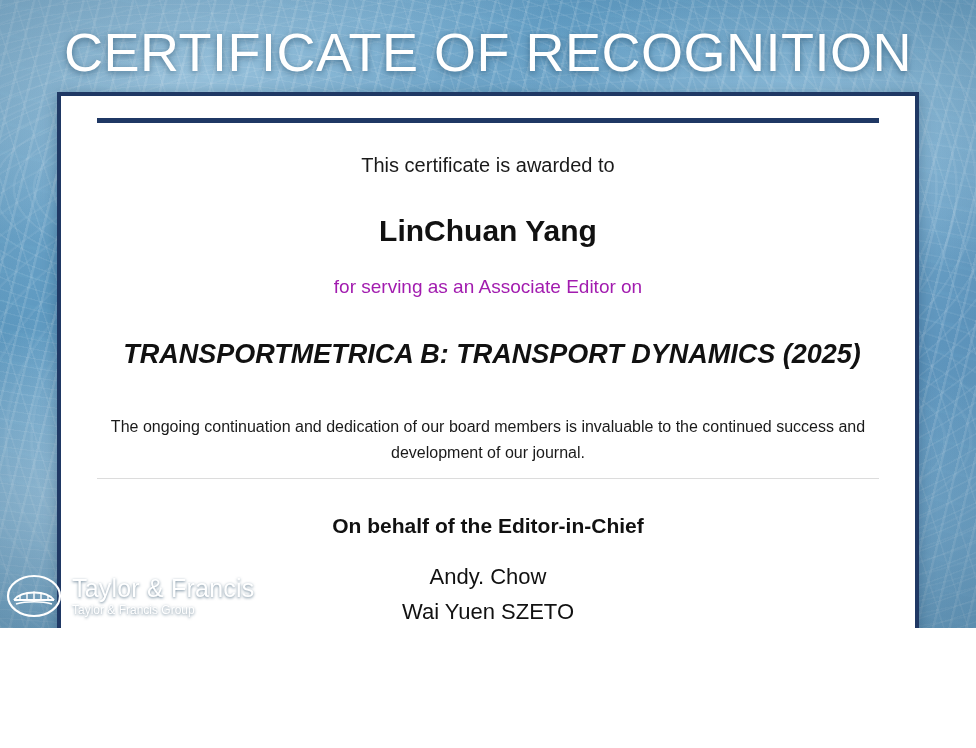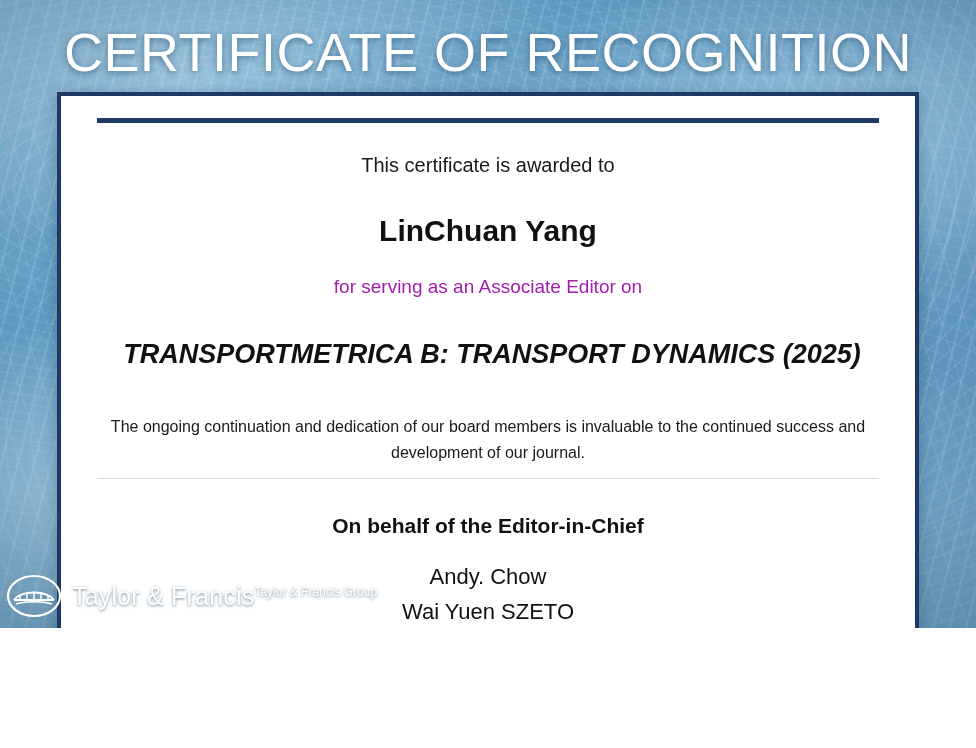--- a/index.html
+++ b/index.html
@@ -186,21 +186,21 @@
     height: 56px;
   }
   .logo-mark {
     width: 56px;
     height: 44px;
     flex: none;
     margin-right: 10px;
   }
   .logo-text {
     display: flex;
-    flex-direction: row;
+    flex-direction: column;
     justify-content: center;
     color: #ffffff;
     text-shadow: 0 1px 3px rgba(15,55,85,0.6);
     line-height: 1.05;
   }
   .logo-name {
     font-size: 25px;
     letter-spacing: 0.2px;
   }
   .logo-sub {

